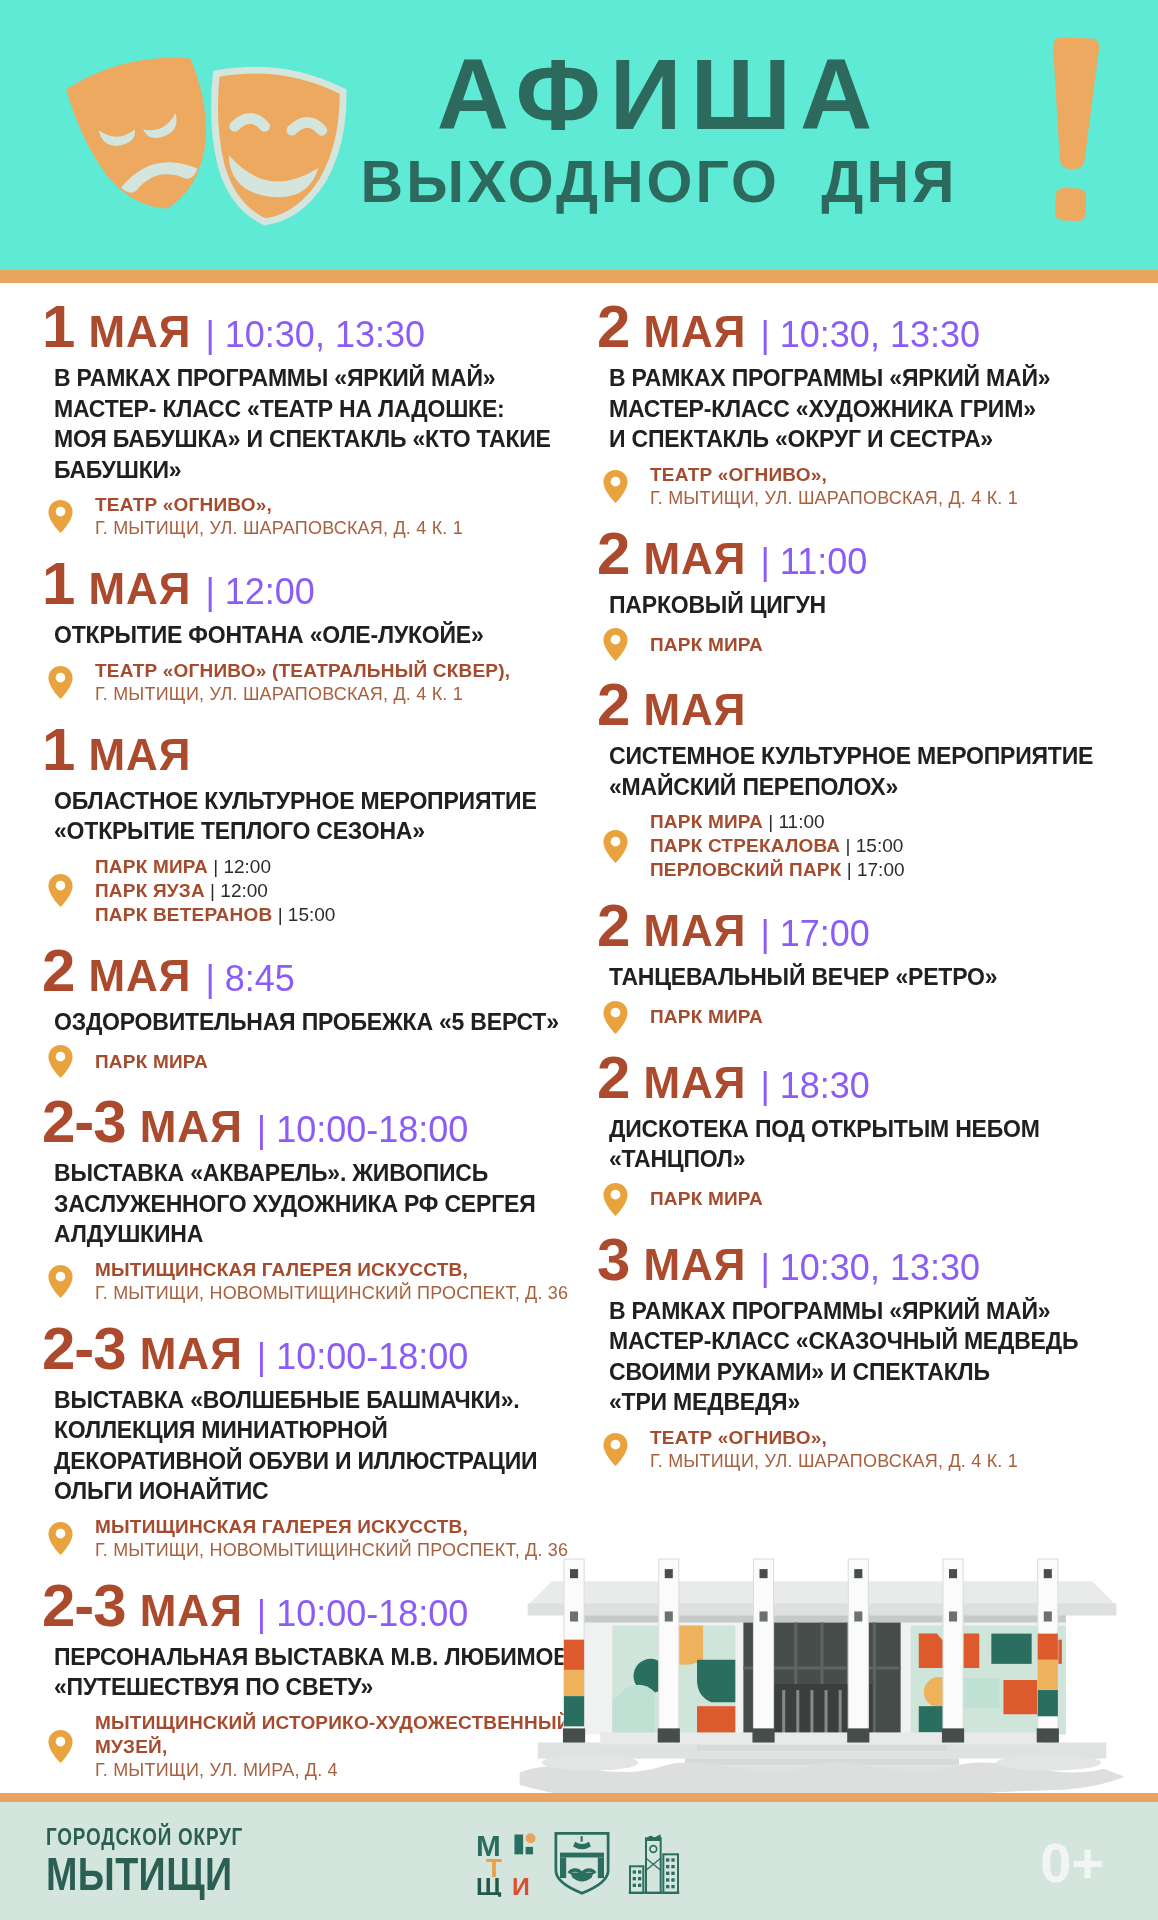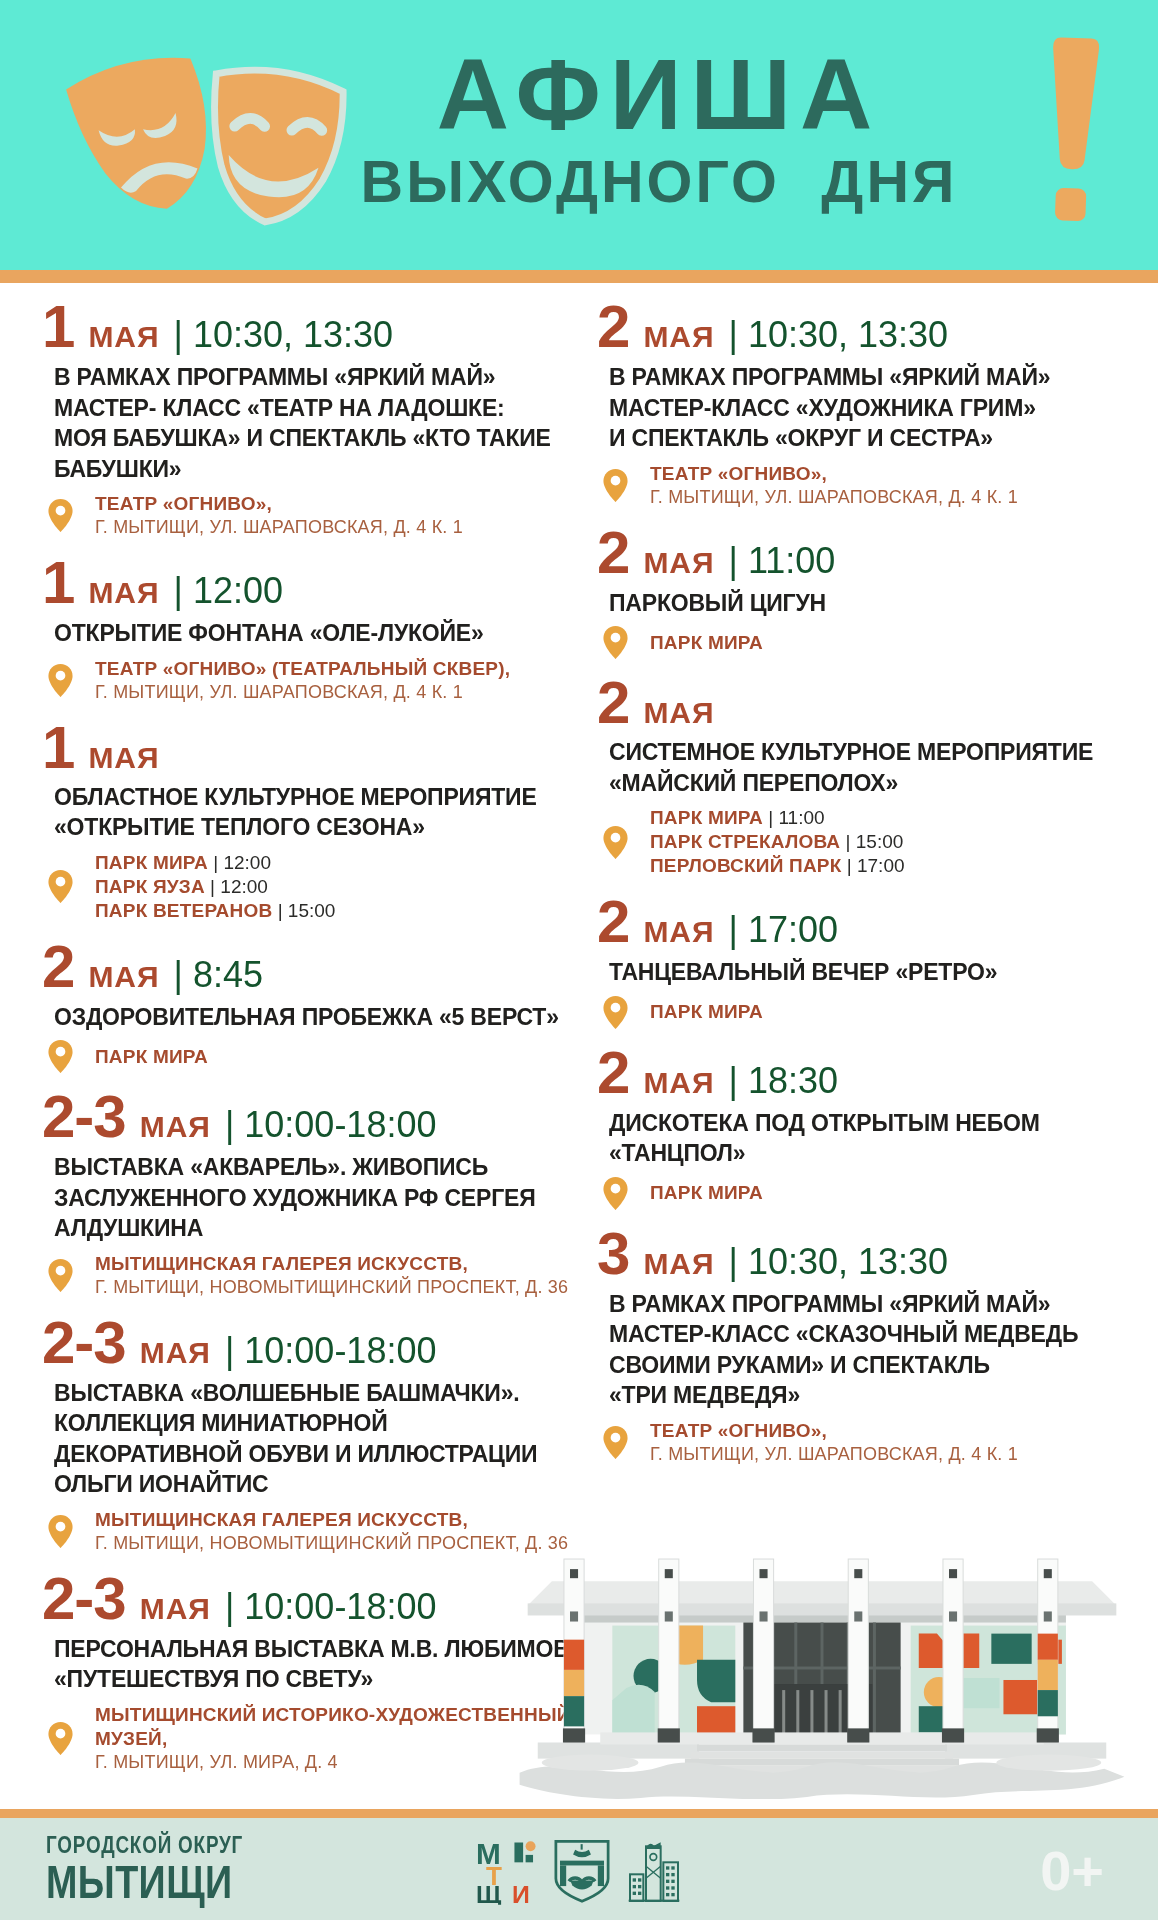--- a/index.html
+++ b/index.html
@@ -15,33 +15,33 @@
   .title-sub{font-size:59px;font-weight:bold;letter-spacing:3px;word-spacing:22px;line-height:66px;margin-top:1px;}
   .excl{position:absolute;right:58px;top:36px;width:54px;height:200px;}
   .divider{position:absolute;top:270px;left:0;width:1158px;height:13px;background:#e9a55f;}
   
   .main{position:absolute;top:283px;left:0;width:1158px;height:1516px;box-sizing:border-box;
         padding:16px 18px 0 42px;display:flex;gap:6px;overflow:hidden;}
   .col{width:549px;flex:0 0 549px;}
   .event{margin-bottom:16px;}
   .date-line{display:flex;align-items:baseline;gap:14px;margin-bottom:6px;color:#ac4a2e;}
   .date-num{font-size:60px;font-weight:bold;line-height:56px;letter-spacing:-1px;}
-  .date-month{font-size:30px;font-weight:bold;letter-spacing:1px;}
-  .date-time{font-size:36px;font-weight:400;color:#14532d;}
+  .date-month{font-size:44px;font-weight:bold;letter-spacing:1px;}
+  .date-time{font-size:36px;font-weight:400;color:#8b5cf6;}
   .event-title{margin:4px 0 8px 12px;}
   .t-line{font-size:23px;font-weight:bold;color:#21201e;line-height:30.5px;letter-spacing:-0.2px;white-space:nowrap;}
   .loc{display:flex;align-items:center;gap:22px;margin:6px 0 0 6px;}
   .loc svg{flex:0 0 auto;display:block;}
   .loc-line{font-size:19px;line-height:24px;}
   .loc-name{color:#a54b2e;font-weight:bold;letter-spacing:0.2px;}
   .loc-time{color:#2b2b29;font-weight:400;}
   .loc-addr{color:#a8603f;font-size:18px;line-height:23px;letter-spacing:0.2px;}
   .building{position:absolute;left:498px;top:1272px;width:648px;height:252px;}
   
-  .footer{position:absolute;left:0;bottom:0;width:1158px;height:111px;background:#d3e5dd;
+  .footer{position:absolute;left:0;bottom:0;width:1158px;height:127px;background:#d3e5dd;
           border-top:9px solid #e9a55f;box-sizing:border-box;}
   .district{position:absolute;left:46px;top:50%;transform:translateY(-50%) ;color:#2b5f53;}
   .district-inner{transform:scaleX(0.82);transform-origin:left center;}
   .district-line1{font-size:23px;font-weight:bold;letter-spacing:1px;line-height:26px;}
   .district-line2{font-size:46px;font-weight:bold;letter-spacing:0.5px;line-height:48px;}
   .logos{position:absolute;left:476px;top:50%;transform:translateY(-46%);display:flex;gap:14px;align-items:center;}
   .age{position:absolute;right:54px;top:50%;transform:translateY(-47%);color:#f2f5f3;font-size:56px;font-weight:bold;}
 </style>
 </head>
 <body>

